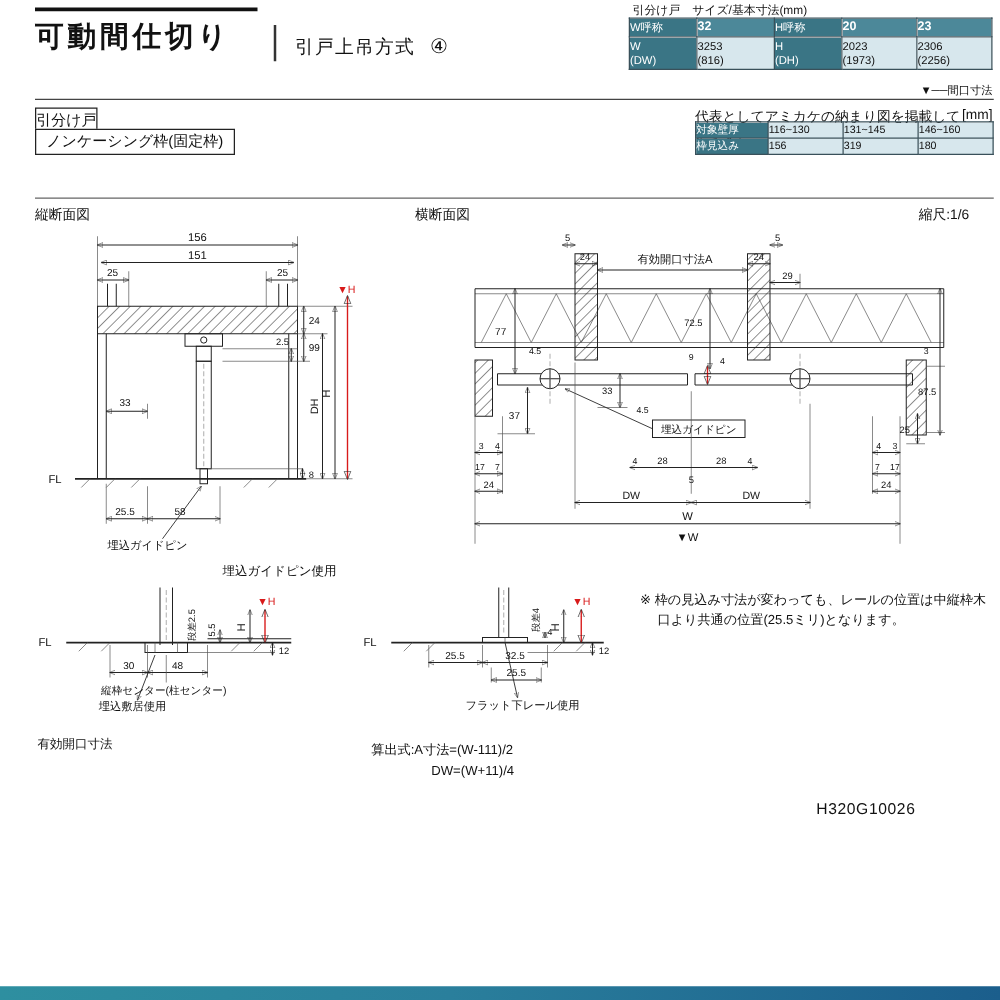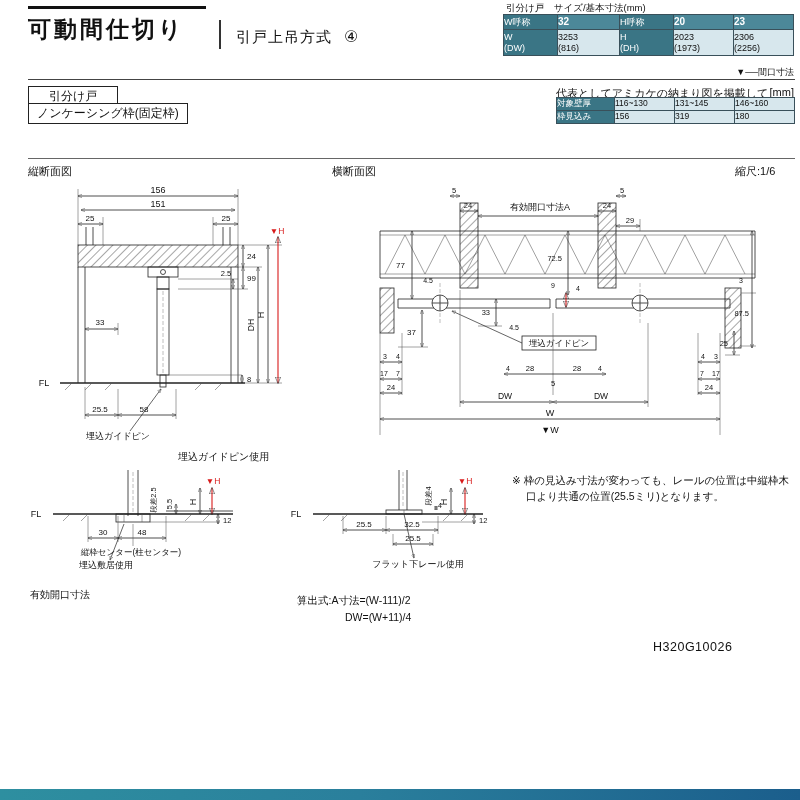--- a/index.html
+++ b/index.html
@@ -20,21 +20,21 @@
   .val{background:#d7e7ed;color:#111}
   .pre{white-space:pre-line}
   #size-table{left:503px;top:14px}
   #size-table td{height:15px}
   #size-table tr:nth-child(2) td{height:26px}
   .w54{width:54px}.w62{width:62px}.w60{width:60px}.w58{width:58px}
   #maguchi{right:6px;top:66px;font-size:9px}
   .rule{left:28px;width:767px;height:1px;background:#444}
   #rule1{top:79px}
   #rule2{top:158px;background:#666}
-  .tagbox{border:1.2px solid #222;font-size:12px;padding:1px 20px;background:#fff;display:inline-block}
+  .tagbox{border:1.2px solid #222;font-size:12px;padding:1px 0;background:#fff;display:inline-block}
   #tag1{left:28px;top:86px}
   #tag2{left:28px;top:103px;padding:1px 8px}
   #amikake-note{left:556px;top:86px;width:238px;font-size:11px;display:flex;justify-content:center}
   #amikake-table{left:556px;top:97px}
   #amikake-table td{height:13px;font-size:8.5px}
   .seclabel{top:164px;font-size:11px}
   #sec-left{left:28px}
   #sec-mid{left:332px}
   #sec-scale{left:735px}
   #caption-guidepin{left:178px;top:450px;font-size:10px}

